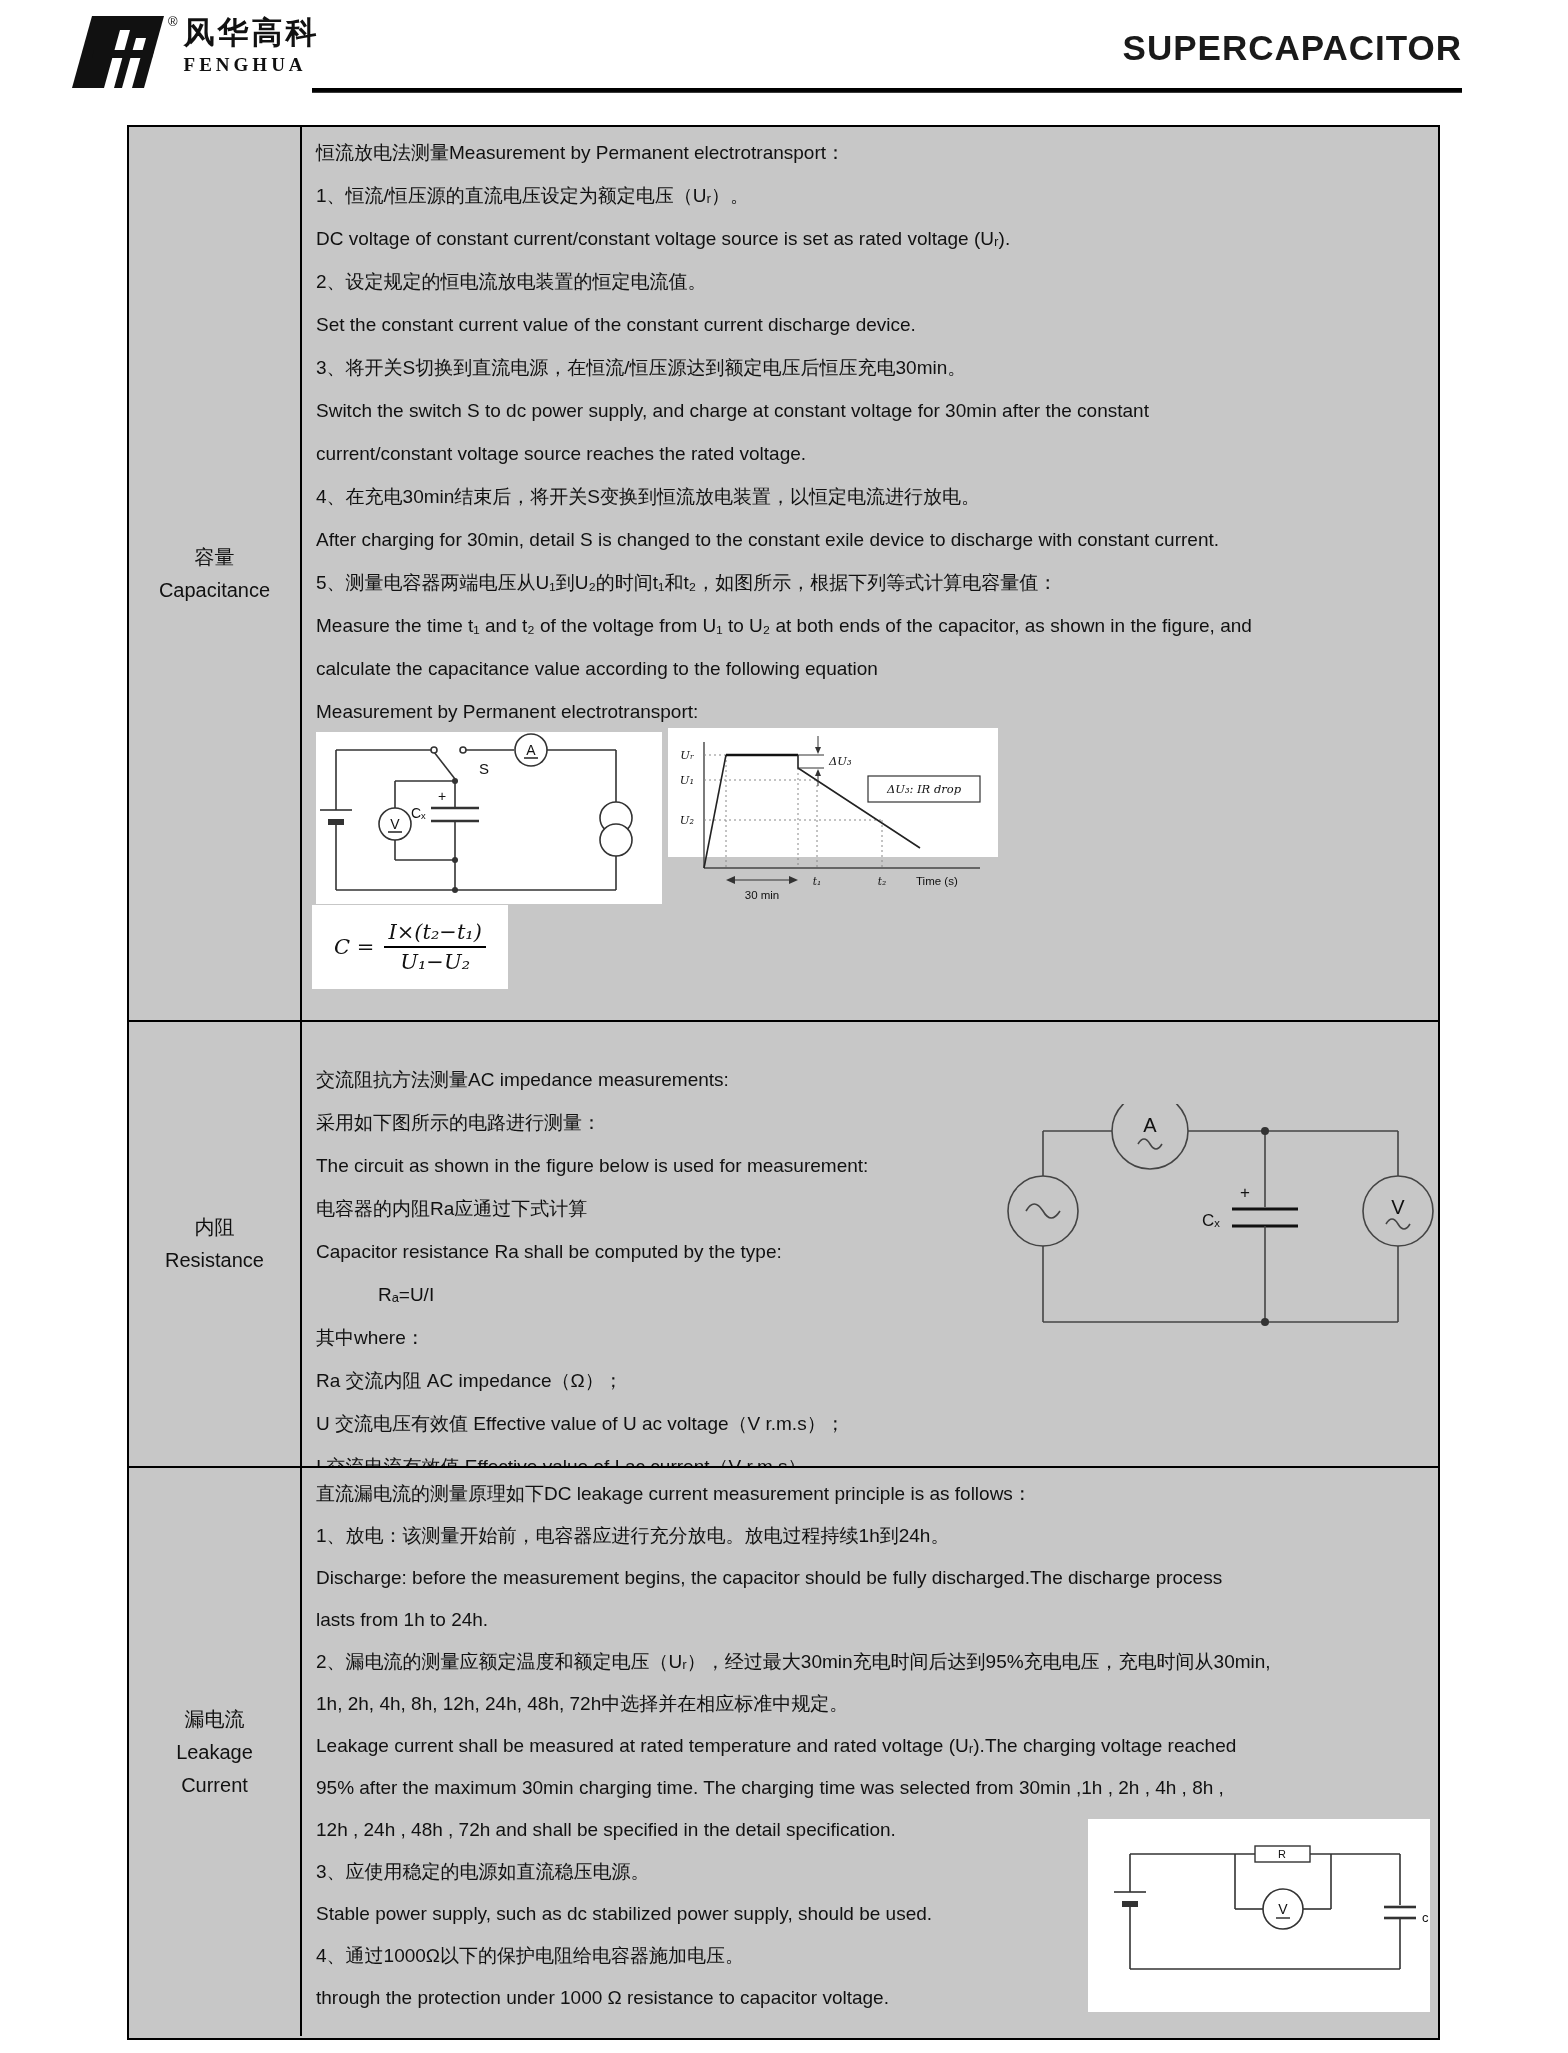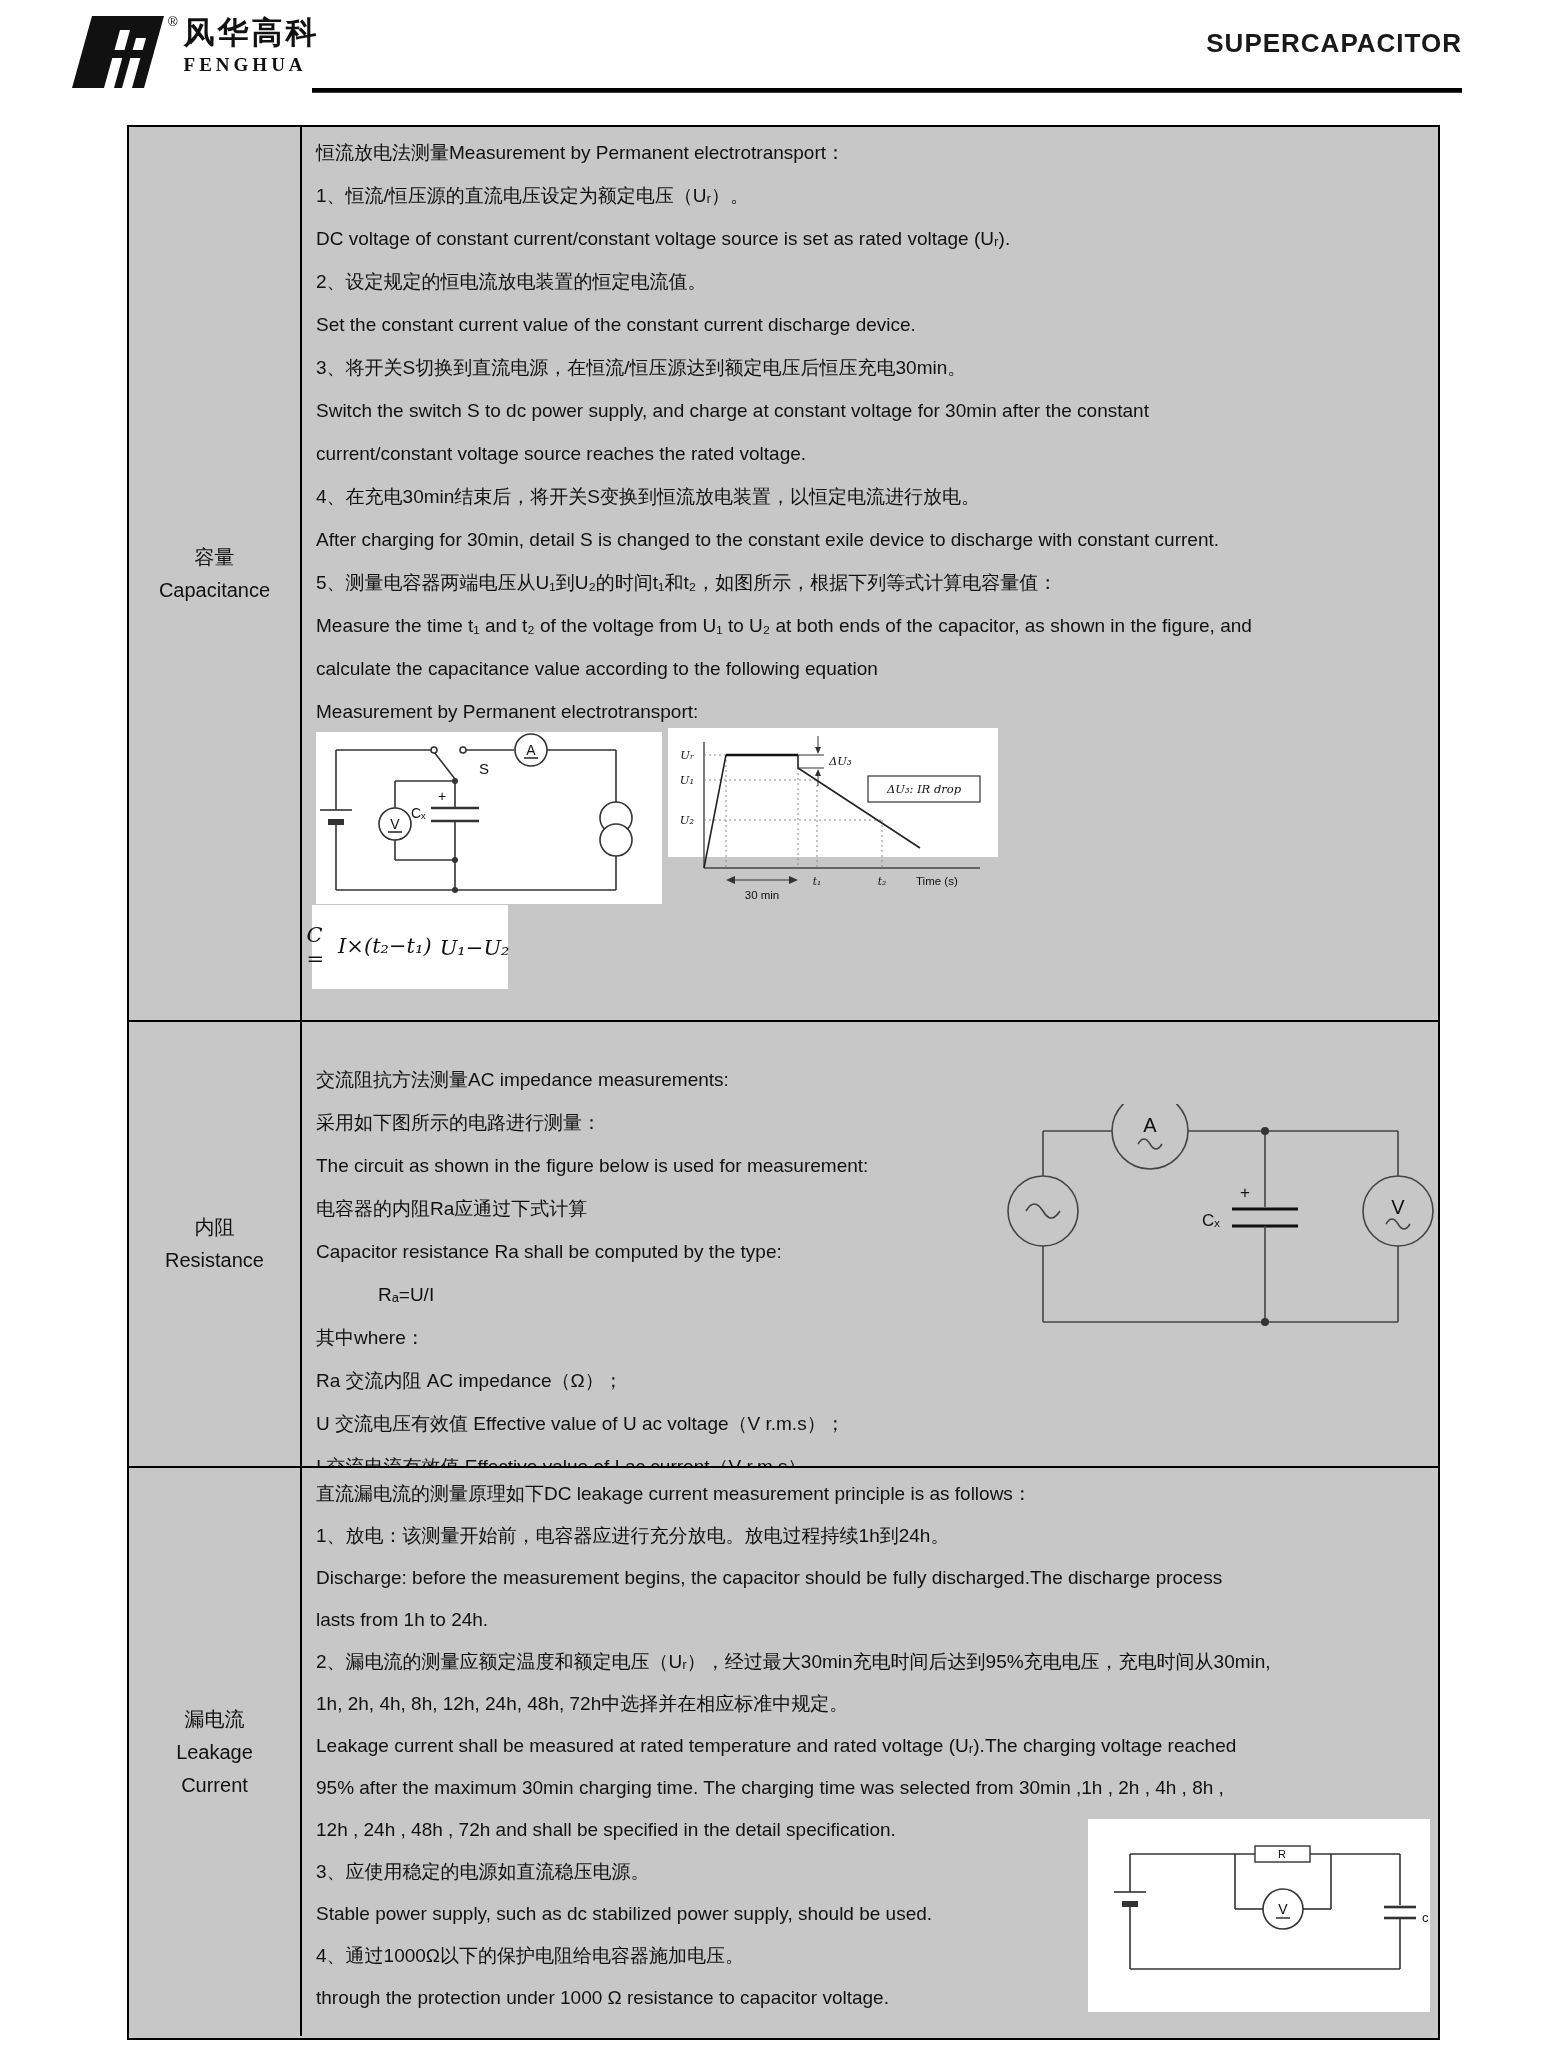--- a/index.html
+++ b/index.html
@@ -6,21 +6,21 @@
   .page{position:relative;width:1568px;height:2053px;background:#ffffff;overflow:hidden;
         font-family:"Liberation Sans",sans-serif;color:#111;}
   
   .header{position:absolute;left:0;top:0;width:1568px;height:110px;}
   .logo-wrap{position:absolute;left:64px;top:16px;display:flex;}
   .logo-icon{width:102px;height:72px;}
   .reg-mark{font-size:13px;margin:-2px 4px 0 2px;}
   .brand-text{margin-left:2px;font-family:Liberation Serif, serif;}
   .brand-cn{font-size:31px;font-weight:bold;letter-spacing:3px;line-height:34px;}
   .brand-en{font-size:19px;font-weight:bold;letter-spacing:4px;line-height:30px;}
-  .doc-title{position:absolute;right:106px;top:28px;font-size:26px;font-weight:bold;
+  .doc-title{position:absolute;right:106px;top:28px;font-size:35px;font-weight:bold;
              letter-spacing:1px;color:#1a1a1a;}
   .header-rule{position:absolute;left:312px;right:106px;top:88px;height:5px;
                background:linear-gradient(#000 68%,#555 100%);}
   
   .spec-table{position:absolute;left:127px;top:125px;width:1313px;height:1915px;
               background:#c7c7c7;border:2px solid #000;box-sizing:border-box;}
   .t-row{position:relative;display:flex;box-sizing:border-box;}
   .t-row + .t-row{border-top:2px solid #000;}
   .row-cap{height:893px;}
   .row-res{height:446px;}
@@ -37,21 +37,21 @@
   .row-leak .line{height:42px;line-height:42px;}
   .row-leak .t-content{padding-top:5px;}
   .indent{padding-left:76px;}
   
   .figbox{position:absolute;background:#ffffff;}
   .fig-circuit1{left:14px;top:605px;width:346px;height:172px;}
   .fig-graph{left:366px;top:601px;width:330px;height:129px;}
   .fig-formula{left:10px;top:778px;width:196px;height:84px;display:flex;
                align-items:center;justify-content:center;
                font-family:"DejaVu Serif",serif;font-style:italic;font-size:21px;}
-  .frac{display:inline-flex;flex-direction:row;align-items:center;margin-left:10px;}
+  .frac{display:inline-flex;flex-direction:column;align-items:center;margin-left:10px;}
   .frac .num{padding:0 4px 2px 4px;}
   .frac .den{padding:2px 4px 0 4px;text-align:right;}
   .frac .bar{width:100%;height:2px;background:#000;}
   .res-circuit{position:absolute;left:688px;top:82px;}
   .leak-figbox{left:786px;top:351px;width:342px;height:193px;}
   svg text{font-family:"Liberation Sans",sans-serif;}
   .ser{font-family:"DejaVu Serif",serif;font-style:italic;}
 </style>
 </head>
 <body>

